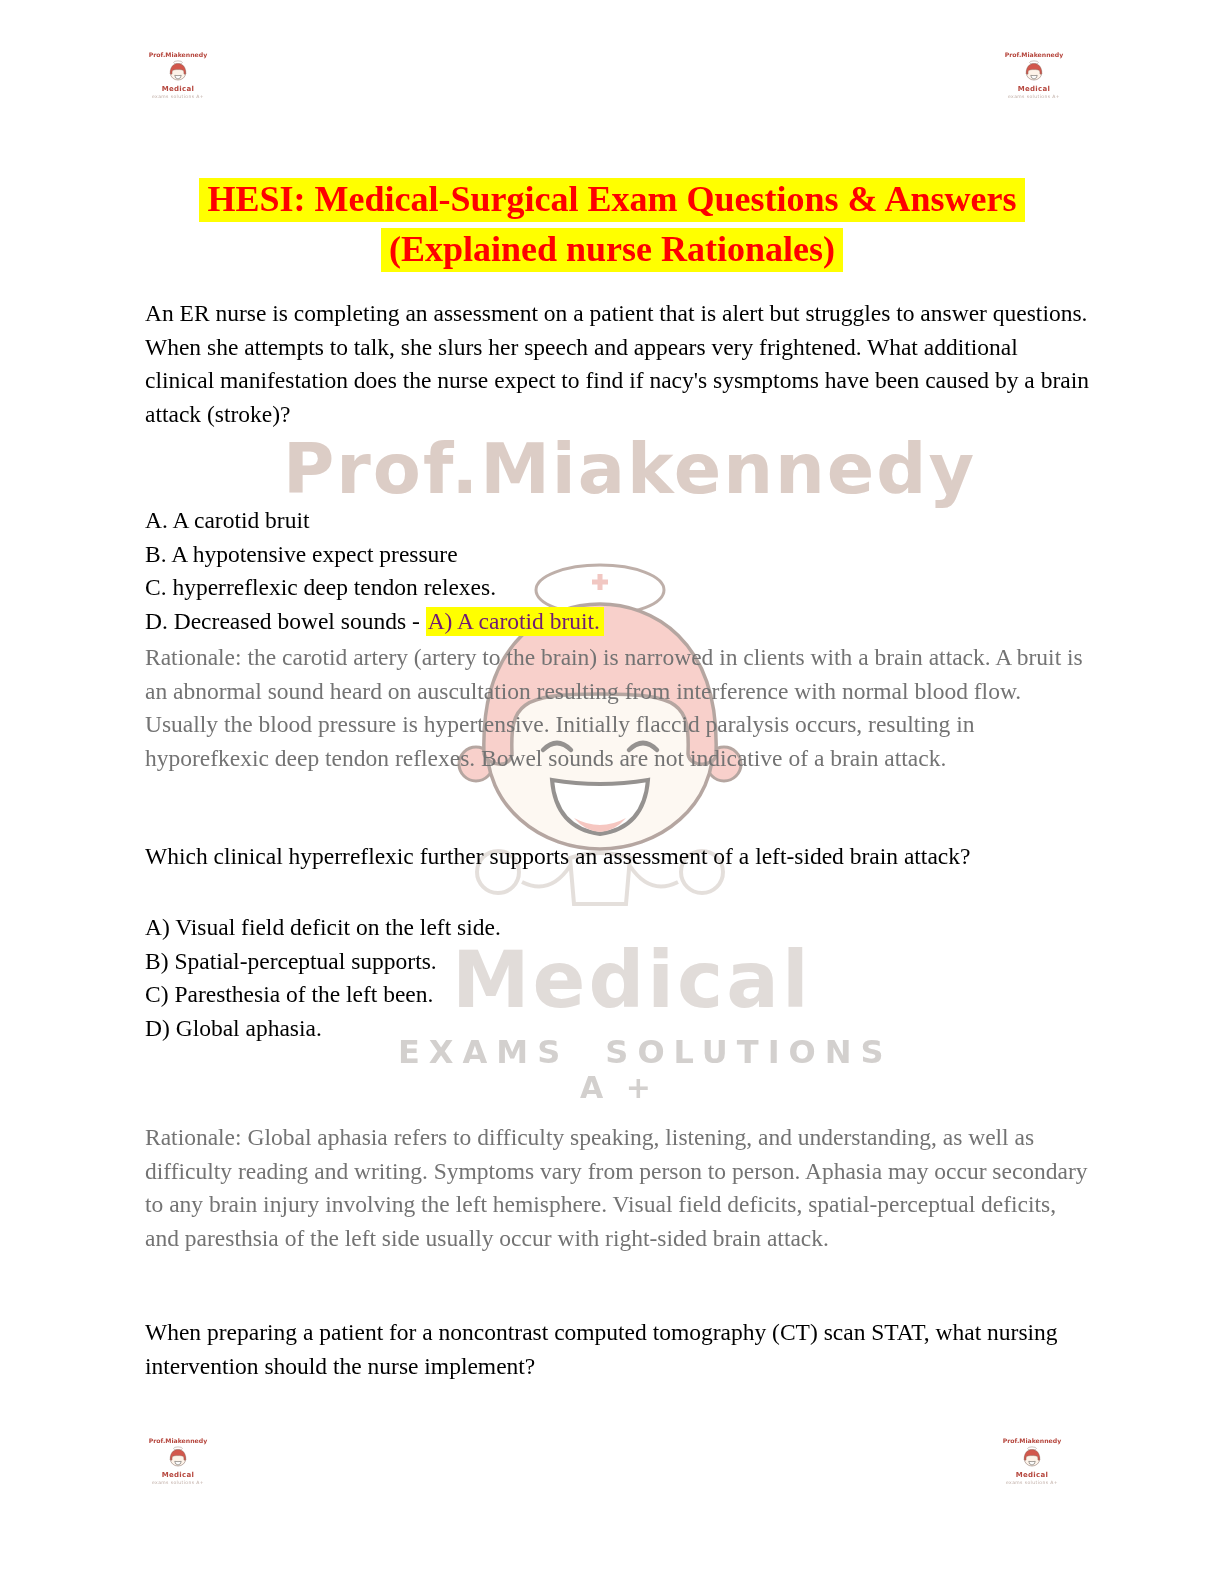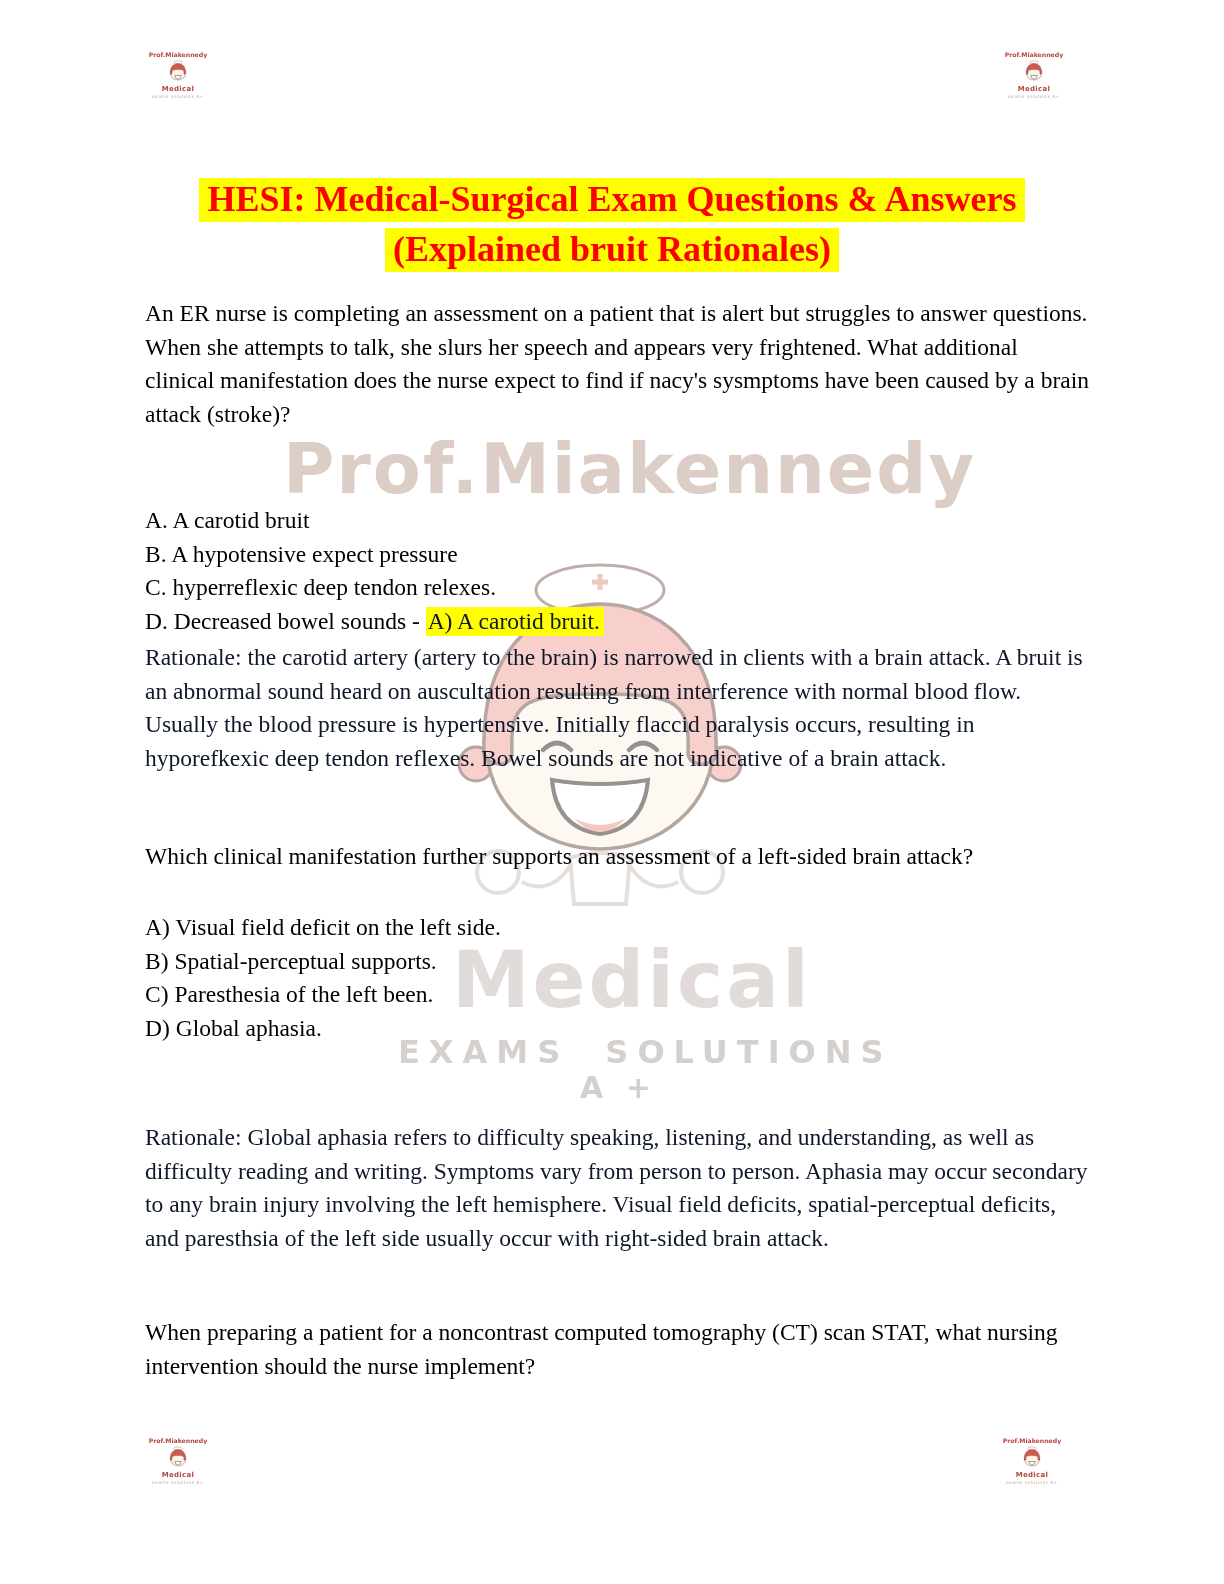--- a/index.html
+++ b/index.html
@@ -55,22 +55,22 @@
   .title{
     position:absolute;left:0;top:174px;width:100%;
     text-align:center;font-weight:bold;font-size:36px;line-height:50px;
     color:#fe0000;
   }
   .title .hl-title{background:#ffff00;padding:1px 8px 3px 8px;}
   .block{
     position:absolute;left:145px;width:945px;
     font-size:23.5px;line-height:33.6px;color:#000000;
   }
-  .green{color:#0f172a;}
-  .hl{background:#ffff00;padding:1px 4px 2px 2px;color:#0f172a;}
+  .green{color:#737373;}
+  .hl{background:#ffff00;padding:1px 4px 2px 2px;color:#701a75;}
   #p1{top:297px;}
   #opts1{top:464px;margin-top:40px;}
   #rat1{top:641px;}
   #q2{top:840px;}
   #opts2{top:911px;}
   #rat2{top:1121px;}
   #q3{top:1316px;}
 </style>
 </head>
 <body>
@@ -152,35 +152,35 @@
         <path d="M114,228 Q162,236 210,228 Q206,276 162,282 Q118,276 114,228 Z" fill="#fff" stroke="#3f3a36" stroke-width="7"></path>
       </svg>
     <div class="s2">Medical</div>
     <div class="s3">exams solutions A+</div>
   </div>
 
   <div class="content">
 
     <h1 class="title" style="margin:0;text-align:center;">
       <span class="hl-title">HESI: Medical-Surgical Exam Questions &amp; Answers</span><br>
-      <span class="hl-title">(Explained bruit Rationales)</span>
+      <span class="hl-title">(Explained nurse Rationales)</span>
     </h1>
 
     <div class="block" id="p1">An ER nurse is completing an assessment on a patient that is alert but struggles to answer questions. When she attempts to talk, she slurs her speech and appears very frightened. What additional clinical manifestation does the nurse expect to find if nacy's sysmptoms have been caused by a brain attack (stroke)?</div>
 
     <div class="block" id="opts1">
       <div>A. A carotid bruit</div>
       <div>B. A hypotensive expect pressure</div>
       <div>C. hyperreflexic deep tendon relexes.</div>
       <div><span>D. Decreased bowel sounds - </span><span class="hl">A) A carotid bruit.</span></div>
     </div>
 
     <div class="block green" id="rat1">Rationale: the carotid artery (artery to the brain) is narrowed in clients with a brain attack. A bruit is an abnormal sound heard on auscultation resulting from interference with normal blood flow. Usually the blood pressure is hypertensive. Initially flaccid paralysis occurs, resulting in hyporefkexic deep tendon reflexes. Bowel sounds are not indicative of a brain attack.</div>
 
-    <div class="block" id="q2">Which clinical manifestation further supports an assessment of a left-sided brain attack?</div>
+    <div class="block" id="q2">Which clinical hyperreflexic further supports an assessment of a left-sided brain attack?</div>
 
     <div class="block" id="opts2">
       <div>A) Visual field deficit on the left side.</div>
       <div>B) Spatial-perceptual supports.</div>
       <div>C) Paresthesia of the left been.</div>
       <div>D) Global aphasia.</div>
     </div>
 
     <div class="block green" id="rat2">Rationale: Global aphasia refers to difficulty speaking, listening, and understanding, as well as difficulty reading and writing. Symptoms vary from person to person. Aphasia may occur secondary to any brain injury involving the left hemisphere. Visual field deficits, spatial-perceptual deficits, and paresthsia of the left side usually occur with right-sided brain attack.</div>
 

